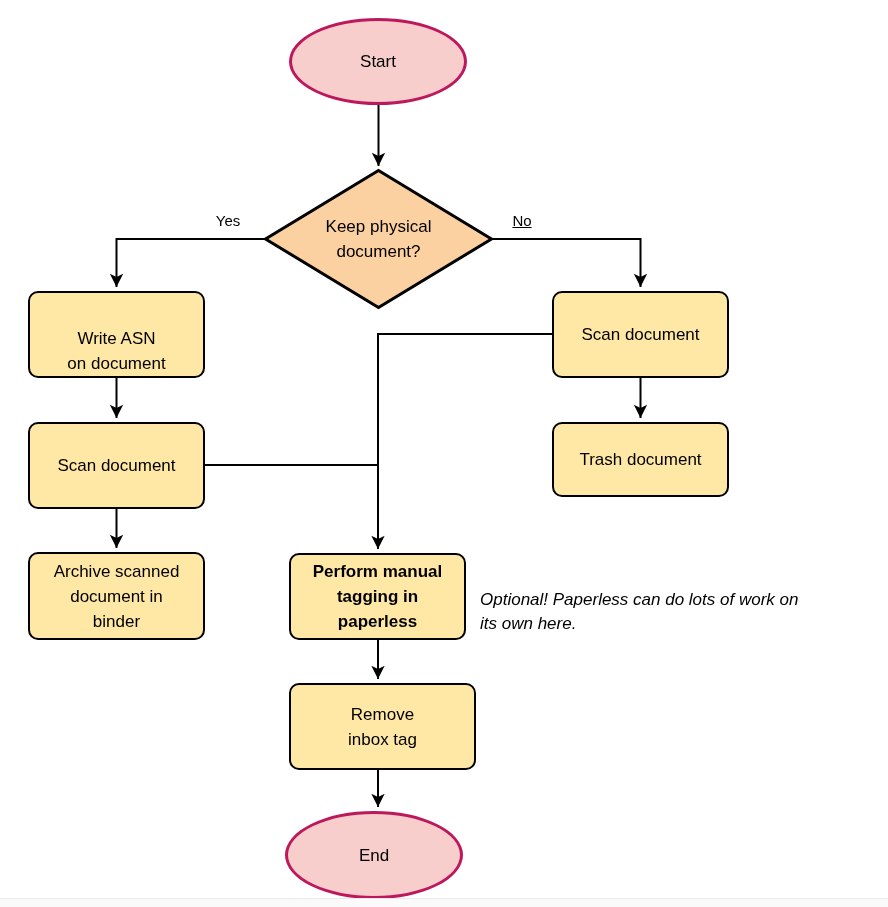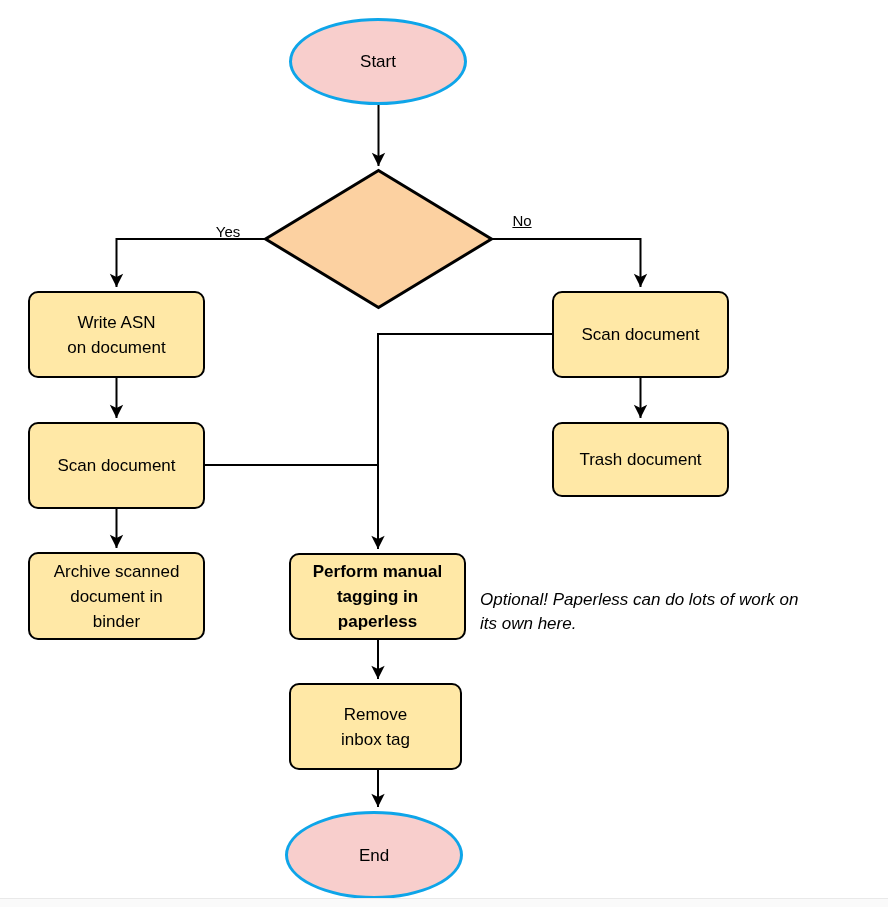--- a/index.html
+++ b/index.html
@@ -8,21 +8,21 @@
     font-family:"Liberation Sans",sans-serif;color:#000;
   }
   .canvas{position:absolute;left:0;top:0;width:888px;height:907px;}
   svg.edges{position:absolute;left:0;top:0;width:888px;height:907px;}
   .node{
     position:absolute;display:flex;align-items:center;justify-content:center;
     text-align:center;font-size:17px;line-height:25px;box-sizing:border-box;
   }
   .node span{white-space:pre-line;}
   .process{background:#ffe8a6;border:2.5px solid #000;border-radius:10px;}
-  .terminator{background:#f8cecc;border:3px solid #0ea5e9;border-radius:50%;}
+  .terminator{background:#f8cecc;border:3px solid #be185d;border-radius:50%;}
   .decision-label{background:transparent;}
   .edge-label{
     position:absolute;font-size:15px;line-height:18px;text-align:center;
   }
   .annotation{
     position:absolute;left:480px;top:588px;width:430px;
     font-size:17px;line-height:24px;font-style:italic;white-space:pre-line;
   }
   .footer-strip{
     position:absolute;left:0;top:898px;width:888px;height:9px;
@@ -52,26 +52,30 @@
       <path d="M 378 639 V 679" marker-end="url(#arrow)"></path>
       <path d="M 378 769 V 807" marker-end="url(#arrow)"></path>
     </g>
     <polygon points="378.5,170.5 491.5,239 378.5,307.5 265.5,239" fill="#fcd1a1" stroke="#000" stroke-width="3"></polygon>
   </svg>
 
   <div class="node terminator" style="left:289px;top:18px;width:178px;height:87px;">
     <span>Start</span>
   </div>
 
+  <div class="node decision-label" style="left:268px;top:174px;width:221px;height:130px;">
+    <span>Keep physical
+document?</span>
+  </div>
 
-  <div class="edge-label" style="left:203px;top:212px;width:50px;margin-top:11px;">Yes</div>
+  <div class="edge-label" style="left:203px;top:212px;width:50px;">Yes</div>
 
   <div class="edge-label" style="left:499px;top:212px;width:46px;text-decoration:underline;">No</div>
 
-  <div class="node process" style="left:28px;top:291px;width:177px;height:87px;">
+  <div class="node process" style="left:28px;top:291px;width:177px;height:87px;align-items:flex-end;">
     <span>Write ASN
 on document</span>
   </div>
 
   <div class="node process" style="left:552px;top:291px;width:177px;height:87px;">
     <span>Scan document</span>
   </div>
 
   <div class="node process" style="left:28px;top:422px;width:177px;height:87px;">
     <span>Scan document</span>
@@ -89,21 +93,21 @@
 
   <div class="node process" style="left:289px;top:553px;width:177px;height:87px;font-weight:bold;">
     <span>Perform manual
 tagging in
 paperless</span>
   </div>
 
   <div class="annotation">Optional! Paperless can do lots of work on
 its own here.</div>
 
-  <div class="node process" style="left:289px;top:683px;width:173px;height:87px;border-radius:10px;">
+  <div class="node process" style="left:289px;top:683px;width:187px;height:87px;border-radius:10px;">
     <span>Remove
 inbox tag</span>
   </div>
 
   <div class="node terminator" style="left:285px;top:811px;width:178px;height:88px;">
     <span>End</span>
   </div>
 
   <div class="footer-strip"></div>
 

